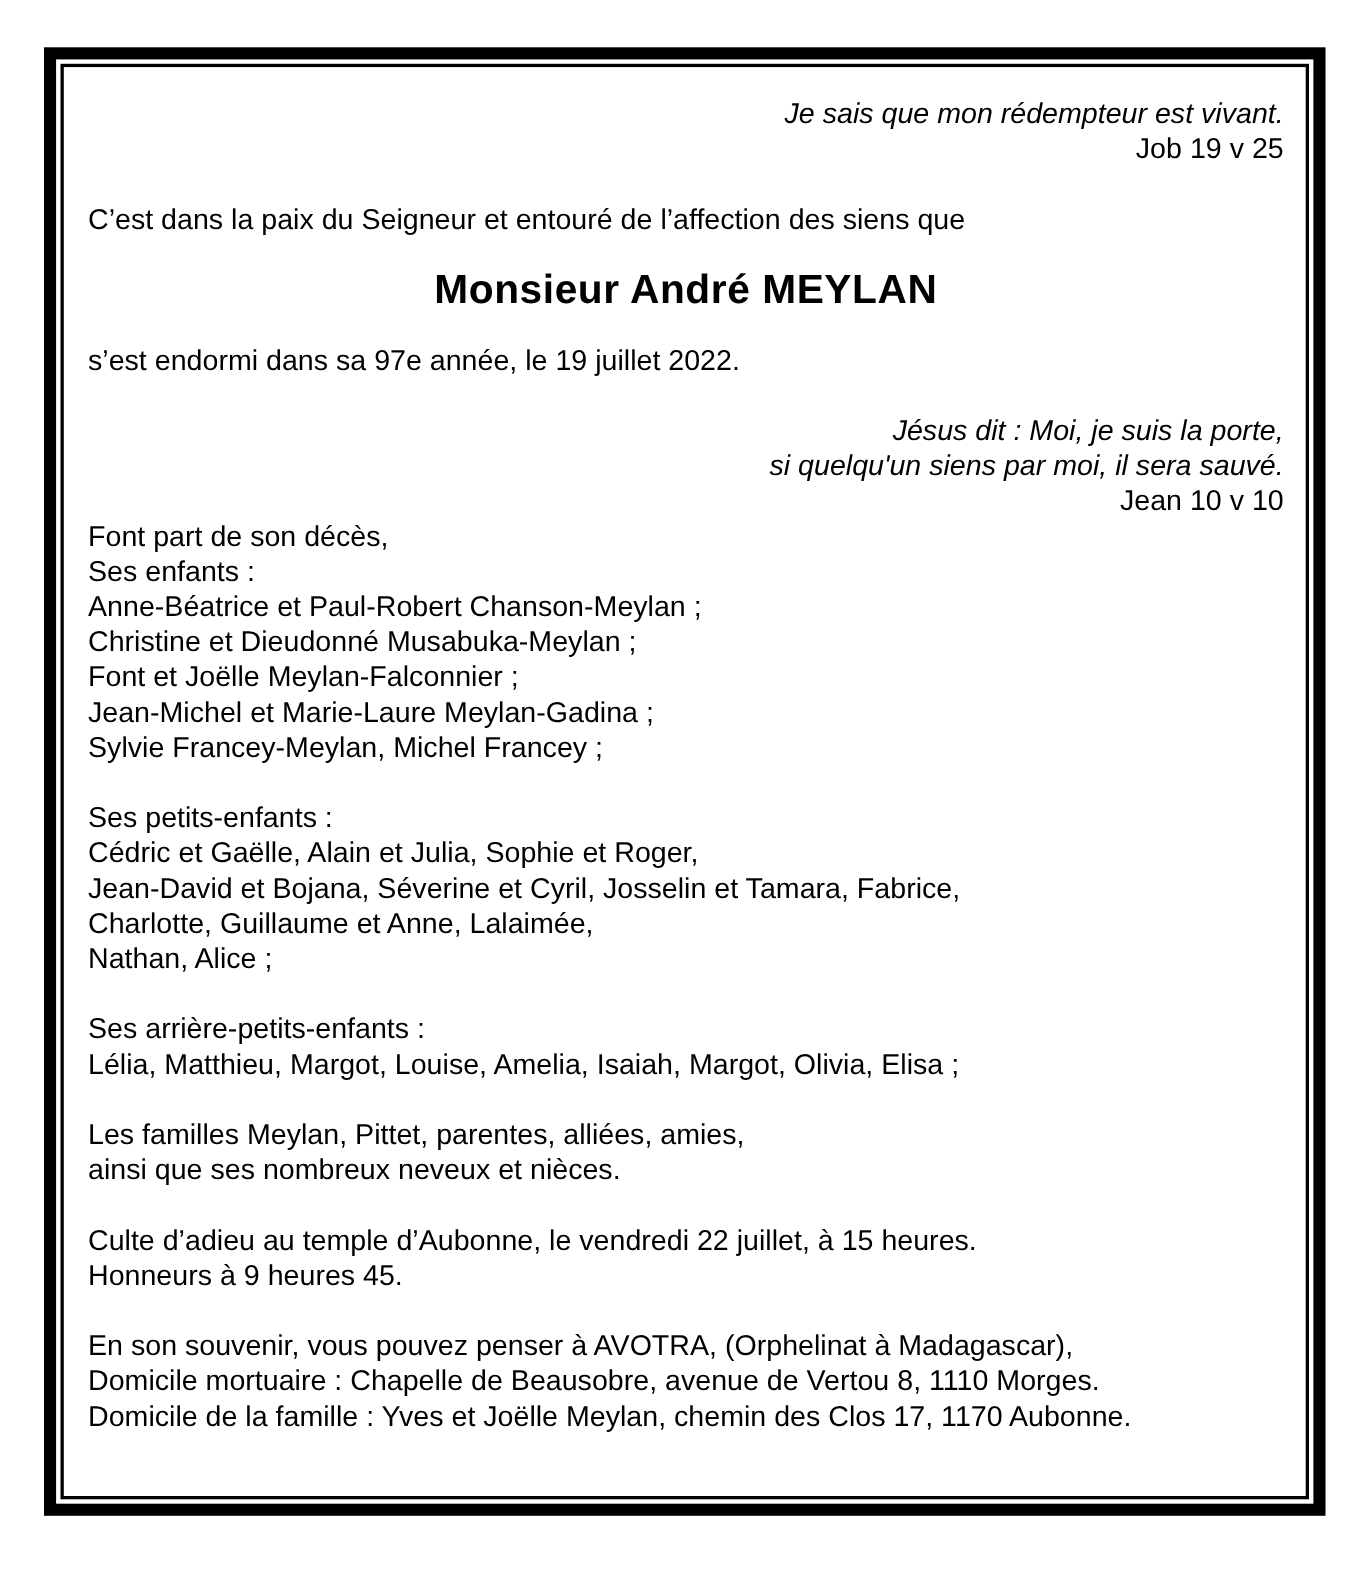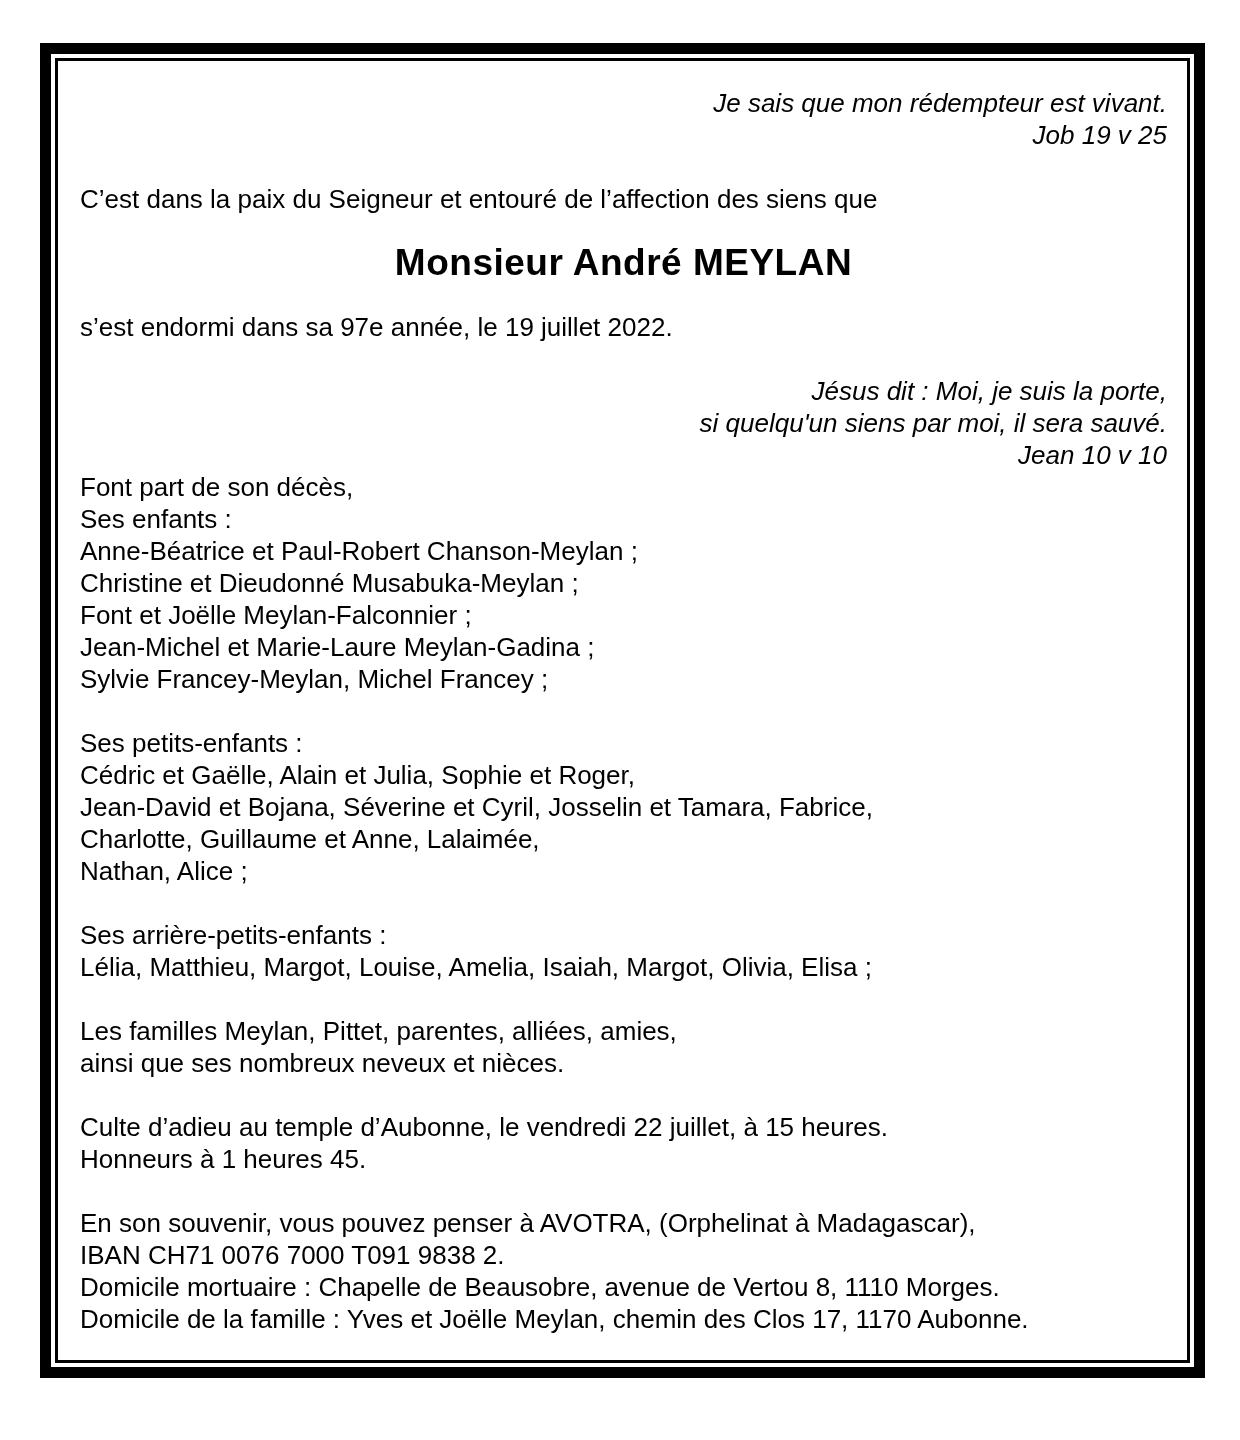--- a/index.html
+++ b/index.html
@@ -35,21 +35,21 @@
     padding: 26px 20px 0 22px;
     overflow: hidden;
   }
   .line {
     font-size: 26px;
     line-height: 32px;
     min-height: 32px;
     text-align: left;
     white-space: pre-wrap;
   }
-  .line.align-right  { text-align: right; font-style: italic; }
+  .line.align-right  { text-align: right; }
   .line.align-center { text-align: center; }
   .line.italic { font-style: italic; }
   .line.title  {
     font-size: 37px;
     font-weight: bold;
     letter-spacing: 0.5px;
   }
   .bold { font-weight: normal; }
 </style>
 </head>
@@ -84,21 +84,20 @@
         <div class="line">Charlotte, Guillaume et Anne, Lalaimée,</div>
         <div class="line">Nathan, Alice ;</div>
         <div class="line">&nbsp;</div>
         <div class="line">Ses arrière-petits-enfants :</div>
         <div class="line">Lélia, Matthieu, Margot, Louise, Amelia, Isaiah, Margot, Olivia, Elisa ;</div>
         <div class="line">&nbsp;</div>
         <div class="line"><span>Les familles </span><span class="bold">Meylan</span><span>, </span><span class="bold">Pittet</span><span>, parentes, alliées, amies,</span></div>
         <div class="line">ainsi que ses nombreux neveux et nièces.</div>
         <div class="line">&nbsp;</div>
         <div class="line">Culte d’adieu au temple d’Aubonne, le vendredi 22 juillet, à 15 heures.</div>
-        <div class="line">Honneurs à 1 heures 45.</div>
+        <div class="line">Honneurs à 9 heures 45.</div>
         <div class="line">&nbsp;</div>
         <div class="line">En son souvenir, vous pouvez penser à AVOTRA, (Orphelinat à Madagascar),</div>
-        <div class="line">IBAN CH71 0076 7000 T091 9838 2.</div>
         <div class="line">Domicile mortuaire : Chapelle de Beausobre, avenue de Vertou 8, 1110 Morges.</div>
         <div class="line"><span>Domicile de la famille : Yves et Joëlle Meylan, chemin des Clos 17, 1170 </span><span class="bold">Aubonne.</span></div>
       </div>
   </div>
 </div>
 
 </body></html>

